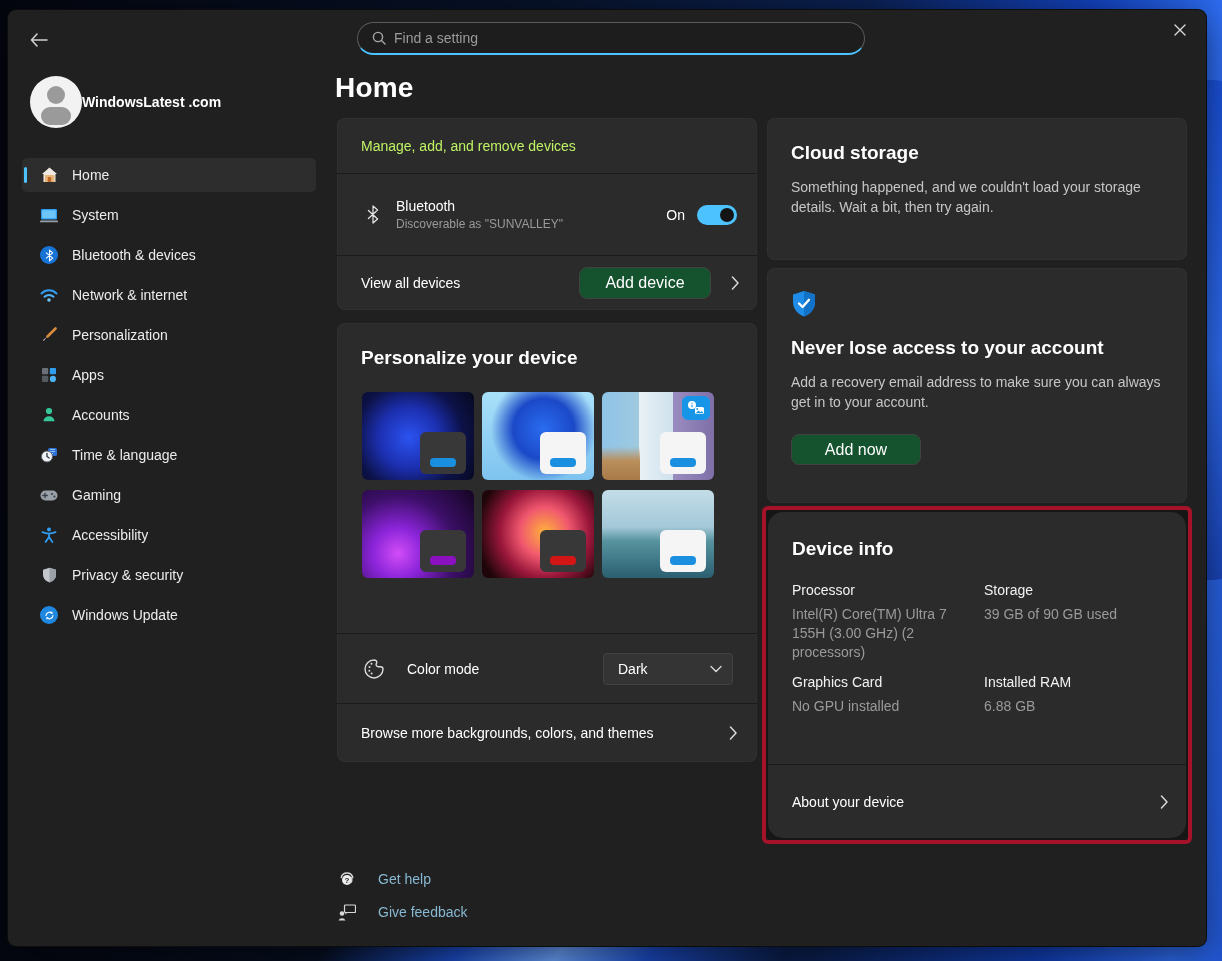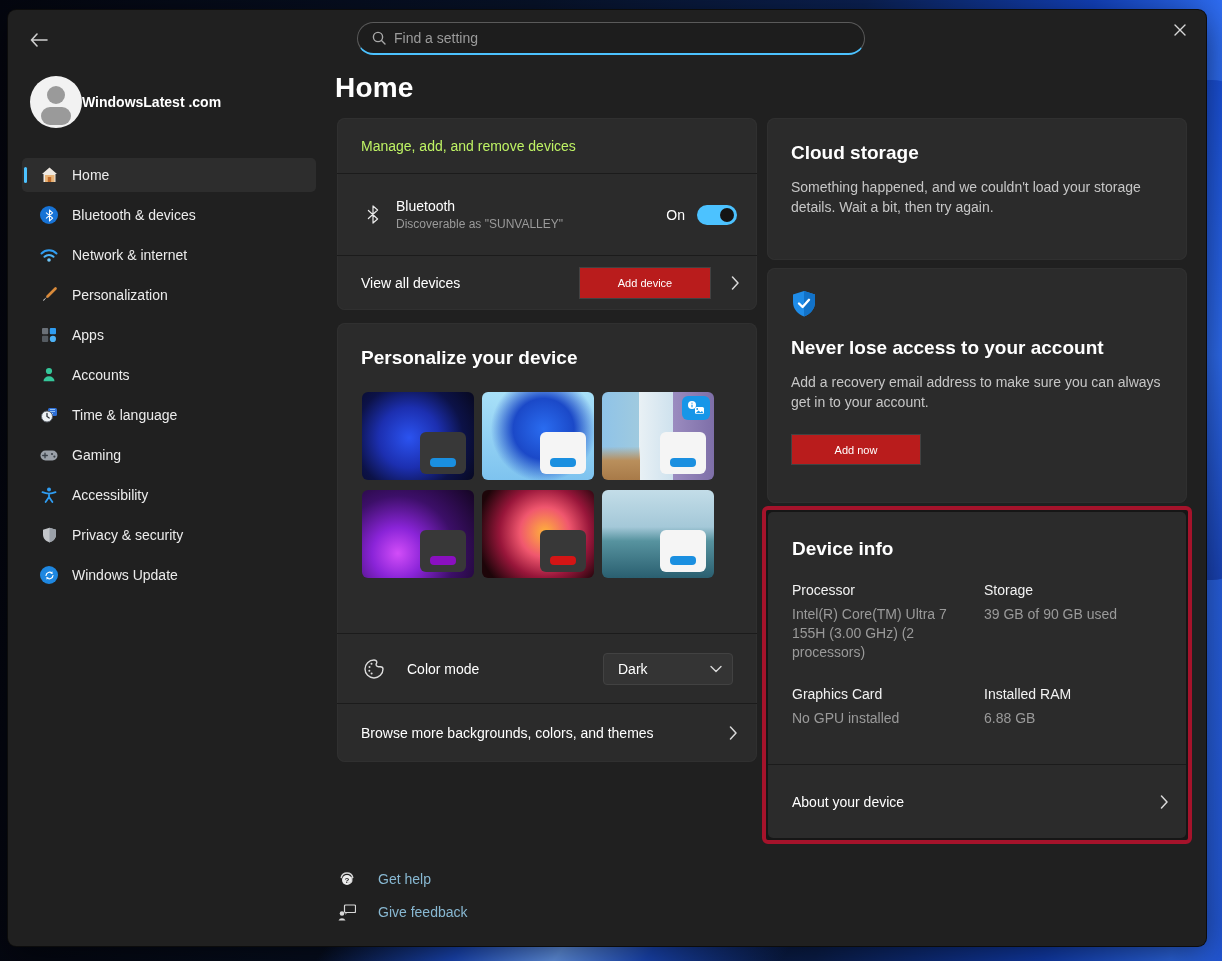--- a/index.html
+++ b/index.html
@@ -60,21 +60,21 @@
   #devices-group { left:329px; top:108px; width:420px; }
   .row-manage { height:55px; padding:0 24px; color:#bef264; }
   .row-bt { height:82px; padding:0 20px 0 30px; }
   .bt-text { margin-left:17px; }
   .bt-title { font-size:14px; color:#fff; }
   .bt-sub { font-size:12px; color:#9a9a9a; margin-top:3px; }
   .bt-right { margin-left:auto; display:flex; align-items:center; gap:12px; }
   .toggle { width:40px; height:20px; border-radius:10px; background:#4cc2ff; position:relative; cursor:pointer; flex:none; }
   .toggle .knob { position:absolute; right:3px; top:3px; width:14px; height:14px; border-radius:50%; background:#141414; }
   .row-viewall { height:55px; padding:0 18px 0 24px; }
-  .btn { background:#b91c1c; border:1px solid #424242; border-radius:0; color:#fff; font-size:11px;
+  .btn { background:#14532d; border:1px solid #424242; border-radius:8px; color:#fff; font-size:16px;
     font-family:inherit; cursor:pointer; }
   .btn-add { width:132px; height:32px; margin-left:auto; }
   .chev { display:flex; flex:none; }
   .row-viewall .chev { margin-left:20px; }
 
   
   #personalize-group { left:329px; top:313px; width:420px; }
   .sec-themes { display:block; height:310px; padding:24px 24px 0; }
   .sec-title { font-size:19px; font-weight:600; }
   .thumb-grid { margin-top:23px; margin-left:1px; display:grid; grid-template-columns:repeat(3,112px);
@@ -113,24 +113,24 @@
   #cloud-card { top:108px; height:142px; }
   .card-title { font-size:19px; font-weight:600; }
   .card-body { margin-top:13px; font-size:14px; line-height:20px; color:#c6c6c6; }
   #account-card { top:258px; height:235px; padding-top:22px; }
   #account-card .card-title { margin-top:16px; }
   .btn-addnow { width:130px; height:31px; margin-top:22px; }
 
   
   .highlight-wrap { position:absolute; left:754px; top:496px; width:430px; height:338px;
     border:4px solid #a5132b; border-radius:6px; background:#161616; padding:2px; }
-  .di-card { width:100%; height:100%; background:#2b2b2b; border-radius:5px; overflow:hidden;
+  .di-card { width:100%; height:100%; background:#2b2b2b; border-radius:15px; overflow:hidden;
     display:flex; flex-direction:column; }
   .di-main { flex:1; padding:26px 24px 0; }
-  .di-grid { margin-top:22px; display:grid; grid-template-columns:192px 1fr; row-gap:24px; }
+  .di-grid { margin-top:22px; display:grid; grid-template-columns:192px 1fr; row-gap:12px; }
   .di-label { font-size:14px; color:#f2f2f2; }
   .di-value { margin-top:7px; font-size:14px; line-height:19px; color:#9a9a9a; padding-right:26px; }
   .di-about { height:74px; border-top:1px solid #1b1b1b; display:flex; align-items:center;
     padding:0 18px 0 24px; cursor:pointer; }
   .di-about .chev { margin-left:auto; }
 
   
   .flink { position:absolute; left:329px; display:flex; align-items:center; cursor:pointer; height:26px; }
   #get-help { top:856px; }
   #give-feedback { top:889px; }
@@ -178,20 +178,30 @@
     <div class="nav-item selected">
       <span class="accent-bar"></span>
       <span class="nav-icon">
         <svg width="17" height="16" viewBox="0 0 17 16">
             <path d="M8.5 0.5 L16 7 H14.5 V15 H2.5 V7 H1 Z" fill="#efe9e1"></path>
             <rect x="4" y="8" width="9.5" height="7" fill="#e8b478"></rect>
             <rect x="6.8" y="10" width="3.4" height="5" rx="0.5" fill="#c06a2a"></rect>
           </svg>
       </span>
       <span>Home</span>
+    </div>
+    <div class="nav-item">
+      <span class="nav-icon">
+        <svg width="18" height="15" viewBox="0 0 18 15">
+            <rect x="1" y="1" width="16" height="10.5" rx="1.2" fill="#2f9df2"></rect>
+            <rect x="2.2" y="2.2" width="13.6" height="8" rx="0.6" fill="#6ec6f8"></rect>
+            <rect x="0" y="12.5" width="18" height="1.8" rx="0.9" fill="#9aa0a8"></rect>
+          </svg>
+      </span>
+      <span>System</span>
     </div>
     <div class="nav-item">
       <span class="nav-icon">
         <span class="badge-circle" style="background:#1773d6;">
           <svg width="9" height="13" viewBox="0 0 10 14">
               <path d="M5 1 V13 M5 1 L8.5 4 L1.5 10 M5 13 L8.5 10 L1.5 4" stroke="#fff" stroke-width="1.2" fill="none" stroke-linejoin="round" stroke-linecap="round"></path>
             </svg>
         </span>
       </span>
       <span>Bluetooth &amp; devices</span>

